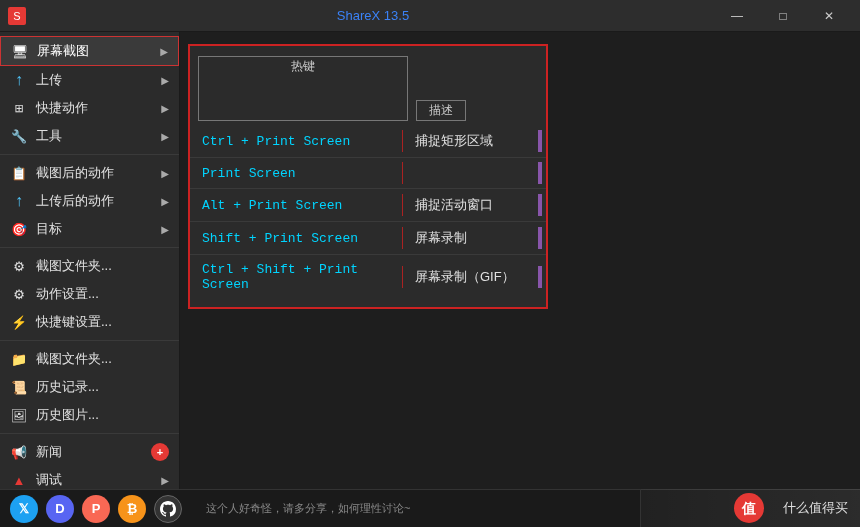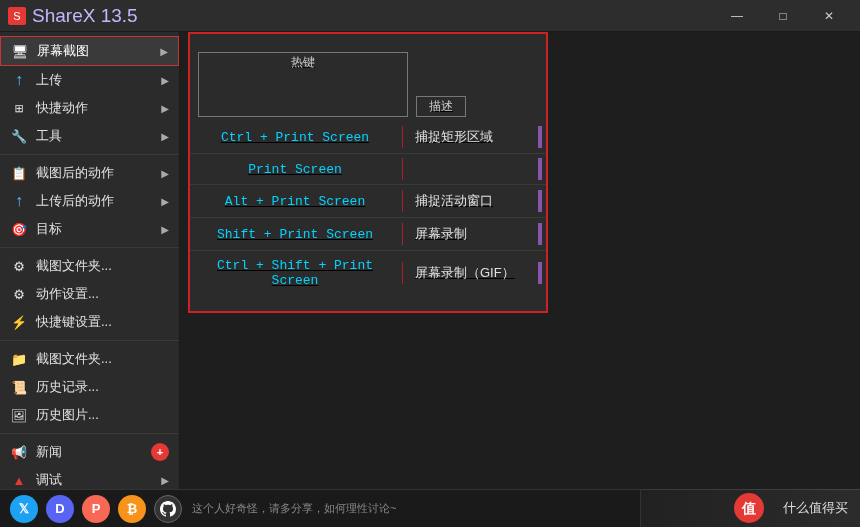--- a/index.html
+++ b/index.html
@@ -20,23 +20,24 @@
       align-items: center;
       padding: 0 8px;
       border-bottom: 1px solid #1a1a1a;
     }
     .title-bar-icon {
       width: 18px;
       height: 18px;
       margin-right: 6px;
     }
     .title-bar-title {
-      color: #c4b5fd;
-      font-size: 19px;
+      color: #3b82f6;
+      font-size: 13px;
       flex: 1;
+      text-align: center;
     }
     .title-bar-controls {
       display: flex;
       gap: 0;
     }
     .title-btn {
       width: 46px;
       height: 32px;
       display: flex;
       align-items: center;
@@ -113,34 +114,32 @@
     
     .content-area {
       flex: 1;
       background: #1e1e1e;
       position: relative;
     }
 
     
     .hotkeys-panel {
       position: absolute;
-      top: 0;
+      top: 12px;
       left: 8px;
       border: 2px solid #cc2222;
       background: #2b2b2b;
-      padding: 16px 0;
+      padding: 8px 0;
       min-width: 360px;
-      text-decoration: underline;
     }
     .hotkey-row {
       display: flex;
       align-items: center;
       padding: 4px 0;
       border-bottom: 1px solid #3a3a3a;
-      text-align: center;
     }
     .hotkey-row:last-child {
       border-bottom: none;
     }
     .hotkey-keys {
       width: 210px;
       padding: 3px 12px;
       font-family: 'Courier New', monospace;
       font-size: 13px;
       color: #00d4ff;
@@ -194,21 +193,21 @@
       cursor: pointer;
     }
     .social-twitter { background: #1da1f2; }
     .social-discord { background: #5865f2; }
     .social-patreon { background: #f96854; }
     .social-bitcoin { background: #f7931a; }
 
     .bottom-text {
       color: #888;
       font-size: 11px;
-      margin-left: 10px;
+      margin-left: 24px;
     }
 
     
     .sidebar-item.screen-capture {
       border: 1px solid #cc3333;
       background: #3a3a3a;
     }
 
     
     .panel-labels {

